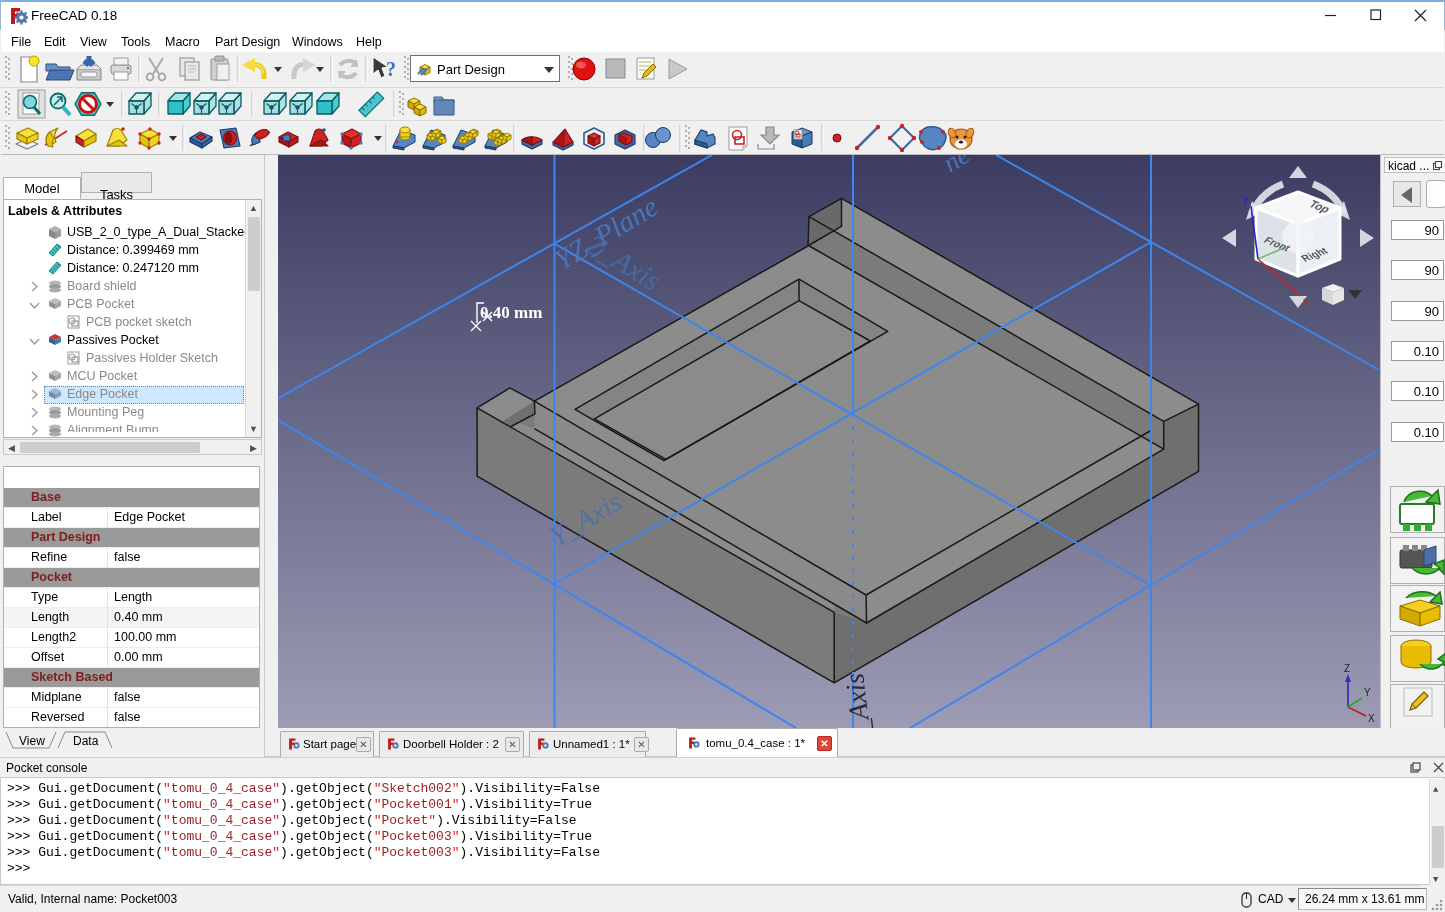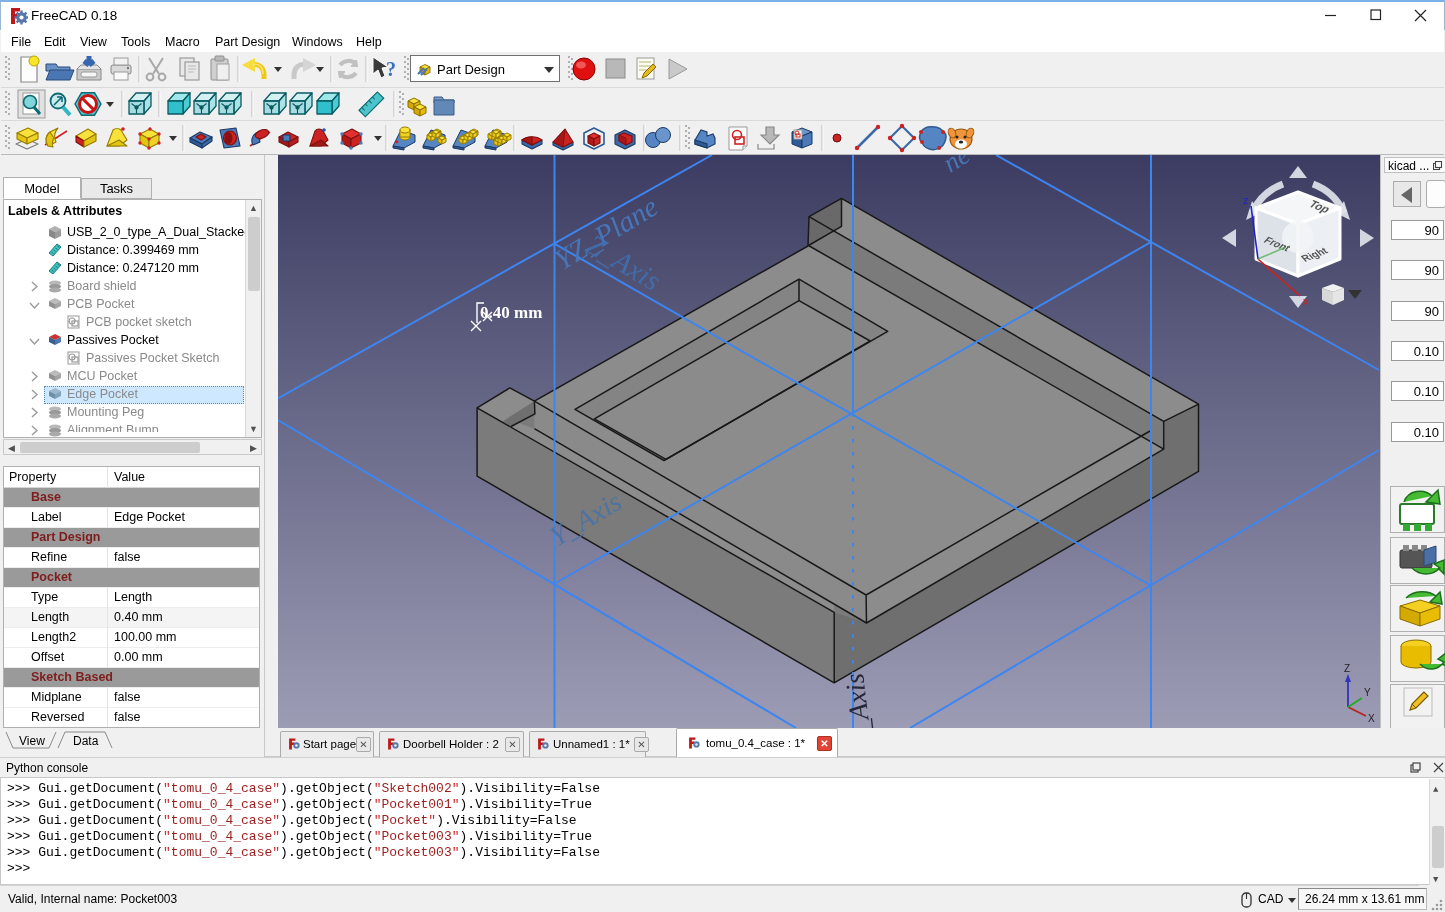--- a/index.html
+++ b/index.html
@@ -593,21 +593,21 @@
         </g>
         <path d="M2,13 L8,7 M5,14 L11,8" stroke="#4a77b4" stroke-width="2.2" fill="none"></path>
       </svg>
       <span style="position:absolute;left:26px;top:6px;font-size:13px">Part Design</span>
       <span class="arr"></span>
     </div>
 </div>
 
 <div class="abs" id="leftdock">
  <div class="tab1" style="left:3px;top:22px;width:78px;height:22px;background:#fff;border:1px solid #b0b0b0;border-bottom:1px solid #fff;padding-top:3px;z-index:2">Model</div>
- <div class="tab1" style="left:81px;top:23px;width:71px;height:21px;background:#e9e9e9;border:1px solid #b0b0b0;padding-top:2px">Tasks</div>
+ <div class="tab1" style="left:81px;top:17px;width:71px;height:21px;background:#e9e9e9;border:1px solid #b0b0b0;padding-top:14px">Tasks</div>
  <div class="abs" id="treebox">
   <div class="ti" style="left:4px;top:4px;font-weight:bold;color:#000">Labels &amp; Attributes</div>
   <div class="abs" style="left:40px;top:186px;width:200px;height:18px;background:#cde8ff;border:1px dotted #5a8ab8"></div>
 
   <svg class="abs" style="left:0;top:22px" width="240" height="218" viewBox="0 0 240 218" id="treeicons">
    <g stroke="#9a9a9a" stroke-width="1.4" fill="none">
     <path d="M28,60 l5,4.5 -5,4.5"></path>
     <path d="M26,81 l4.5,5 4.5,-5"></path>
     <path d="M26,117 l4.5,5 4.5,-5"></path>
     <path d="M28,150 l5,4.5 -5,4.5"></path>
@@ -686,42 +686,37 @@
           </g>
    </g>
   </svg>
   <div class="ti" style="left:63px;top:25px">USB_2_0_type_A_Dual_Stacked_jac</div>
   <div class="ti" style="left:63px;top:43px">Distance: 0.399469 mm</div>
   <div class="ti" style="left:63px;top:61px">Distance: 0.247120 mm</div>
   <div class="ti gray" style="left:63px;top:79px">Board shield</div>
   <div class="ti gray" style="left:63px;top:97px">PCB Pocket</div>
   <div class="ti gray" style="left:82px;top:115px">PCB pocket sketch</div>
   <div class="ti" style="left:63px;top:133px">Passives Pocket</div>
-  <div class="ti gray" style="left:82px;top:151px">Passives Pocket Sketch</div>
+  <div class="ti gray" style="left:82px;top:151px">Passives Holder Sketch</div>
   <div class="ti gray" style="left:63px;top:169px">MCU Pocket</div>
   <div class="ti gray" style="left:63px;top:187px">Edge Pocket</div>
   <div class="ti gray" style="left:63px;top:205px">Mounting Peg</div>
   <div class="ti gray" style="left:63px;top:223px;clip-path:inset(0 0 5px 0)">Alignment Bump</div>
   <div class="vscroll" style="left:241px;top:0;width:16px;height:237px;border-left:1px solid #d8d8d8">
    <div class="sarr" style="left:3px;top:3px">▲</div>
    <div class="thumb" style="left:2px;top:17px;width:12px;height:74px"></div>
    <div class="sarr" style="left:3px;top:224px">▼</div>
   </div>
  </div>
  <div class="abs" style="left:3px;top:284px;width:259px;height:16px;background:#f0f0f0;border:1px solid #c9c9c9">
   <div class="sarr" style="left:4px;top:3px">◀</div>
   <div class="thumb" style="left:16px;top:2px;width:180px;height:11px"></div>
   <div class="sarr" style="right:4px;top:3px">▶</div>
  </div>
  <div class="abs" id="proptable">
-  <div class="prow" style="top:0;height:21px;border-bottom:1px solid #d5d5d5">
-        <span style="position:absolute;left:5px;top:3px">Property</span>
-        <span style="position:absolute;left:110px;top:3px">Value</span>
-        <span class="pdiv" style="height:21px"></span>
-      </div>
   <div class="prow pgroup" style="top:21px">
         <span class="pname">Base</span>
       </div>
   <div class="prow" style="top:41px">
         <span class="pname">Label</span>
         <span class="pval">Edge Pocket</span>
         <span class="pdiv"></span>
       </div>
   <div class="prow pgroup" style="top:61px">
         <span class="pname">Part Design</span>
@@ -998,21 +993,21 @@
         <path d="M3 2h9v3.5H7v2.5h4v3.5H7V18H3z" fill="#c01818"></path>
         <circle cx="13.5" cy="12" r="4.5" fill="#5577aa"></circle>
         <circle cx="13.5" cy="12" r="1.8" fill="#eee"></circle>
       </svg>
   <span style="position:absolute;left:29px;top:8px">tomu_0.4_case : 1*</span>
   <div class="closex closered" style="left:140px;top:7px">✕</div>
  </div>
 </div>
 
 <div class="abs" id="pctitle">
-    <span style="position:absolute;left:6px;top:3px">Python console</span>
+    <span style="position:absolute;left:6px;top:3px">Pocket console</span>
  <svg class="abs" style="left:1410px;top:4px" width="34" height="12" viewBox="0 0 34 12">
       <g stroke="#444" stroke-width="1.2" fill="none">
         <rect x="1" y="3" width="7" height="7"></rect>
         <rect x="3" y="1" width="7" height="7" fill="#f0f0f0"></rect>
         <path d="M24 1l9 9M33 1l-9 9"></path>
       </g>
     </svg>
 </div>
 <div class="abs" id="pconsole"><div style="position:absolute;left:6px;top:3px">&gt;&gt;&gt; Gui.getDocument(<span class="strq">"</span><span class="str">tomu_0_4_case</span><span class="strq">"</span>).getObject(<span class="strq">"</span><span class="str">Sketch002</span><span class="strq">"</span>).Visibility=False
 &gt;&gt;&gt; Gui.getDocument(<span class="strq">"</span><span class="str">tomu_0_4_case</span><span class="strq">"</span>).getObject(<span class="strq">"</span><span class="str">Pocket001</span><span class="strq">"</span>).Visibility=True

